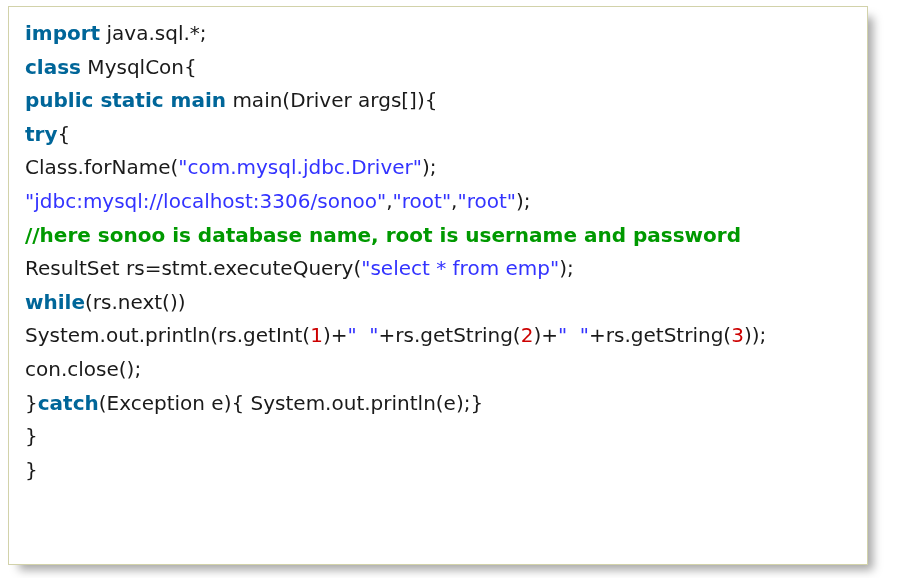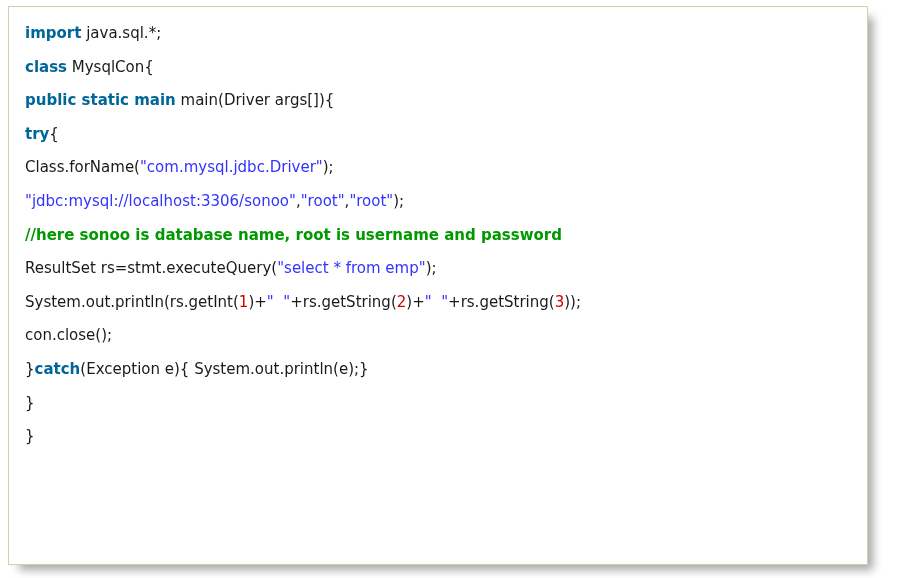--- a/index.html
+++ b/index.html
@@ -28,21 +28,21 @@
     width: 860px;
     height: 559px;
     background: var(--box-bg);
     border: 1px solid var(--border);
     box-shadow: 8px 8px 9px -3px rgba(0, 0, 0, 0.35);
     padding: 10px 18px 10px 16px;
     overflow: hidden;
   }
   .code-line {
     white-space: pre;
-    font-size: 15px;
+    font-size: 20px;
     line-height: 33.6px;
     height: 33.6px;
     color: var(--plain);
   }
   .tok-keyword { color: var(--kw); font-weight: bold; }
   .tok-string  { color: var(--str); }
   .tok-comment { color: var(--com); font-weight: bold; }
   .tok-number  { color: var(--num); }
   .tok-plain   { color: var(--plain); }
 </style>
@@ -51,18 +51,19 @@
 
 <div class="code-box">
     <div class="code-line"><span class="tok-keyword">import</span><span class="tok-plain"> java.sql.*;</span></div>
     <div class="code-line"><span class="tok-keyword">class</span><span class="tok-plain"> MysqlCon{</span></div>
     <div class="code-line"><span class="tok-keyword">public static main</span><span class="tok-plain"> main(Driver args[]){</span></div>
     <div class="code-line"><span class="tok-keyword">try</span><span class="tok-plain">{</span></div>
     <div class="code-line"><span class="tok-plain">Class.forName(</span><span class="tok-string">"com.mysql.jdbc.Driver"</span><span class="tok-plain">);</span></div>
     <div class="code-line"><span class="tok-string">"jdbc:mysql://localhost:3306/sonoo"</span><span class="tok-plain">,</span><span class="tok-string">"root"</span><span class="tok-plain">,</span><span class="tok-string">"root"</span><span class="tok-plain">);</span></div>
     <div class="code-line"><span class="tok-comment">//here sonoo is database name, root is username and password</span></div>
     <div class="code-line"><span class="tok-plain">ResultSet rs=stmt.executeQuery(</span><span class="tok-string">"select * from emp"</span><span class="tok-plain">);</span></div>
+    <div class="code-line"><span class="tok-keyword">while</span><span class="tok-plain">(rs.next())</span></div>
     <div class="code-line"><span class="tok-plain">System.out.println(rs.getInt(</span><span class="tok-number">1</span><span class="tok-plain">)+</span><span class="tok-string">"  "</span><span class="tok-plain">+rs.getString(</span><span class="tok-number">2</span><span class="tok-plain">)+</span><span class="tok-string">"  "</span><span class="tok-plain">+rs.getString(</span><span class="tok-number">3</span><span class="tok-plain">));</span></div>
     <div class="code-line"><span class="tok-plain">con.close();</span></div>
     <div class="code-line"><span class="tok-plain">}</span><span class="tok-keyword">catch</span><span class="tok-plain">(Exception e){ System.out.println(e);}</span></div>
     <div class="code-line"><span class="tok-plain">}</span></div>
     <div class="code-line"><span class="tok-plain">}</span></div>
   </div>
 
 </body></html>

